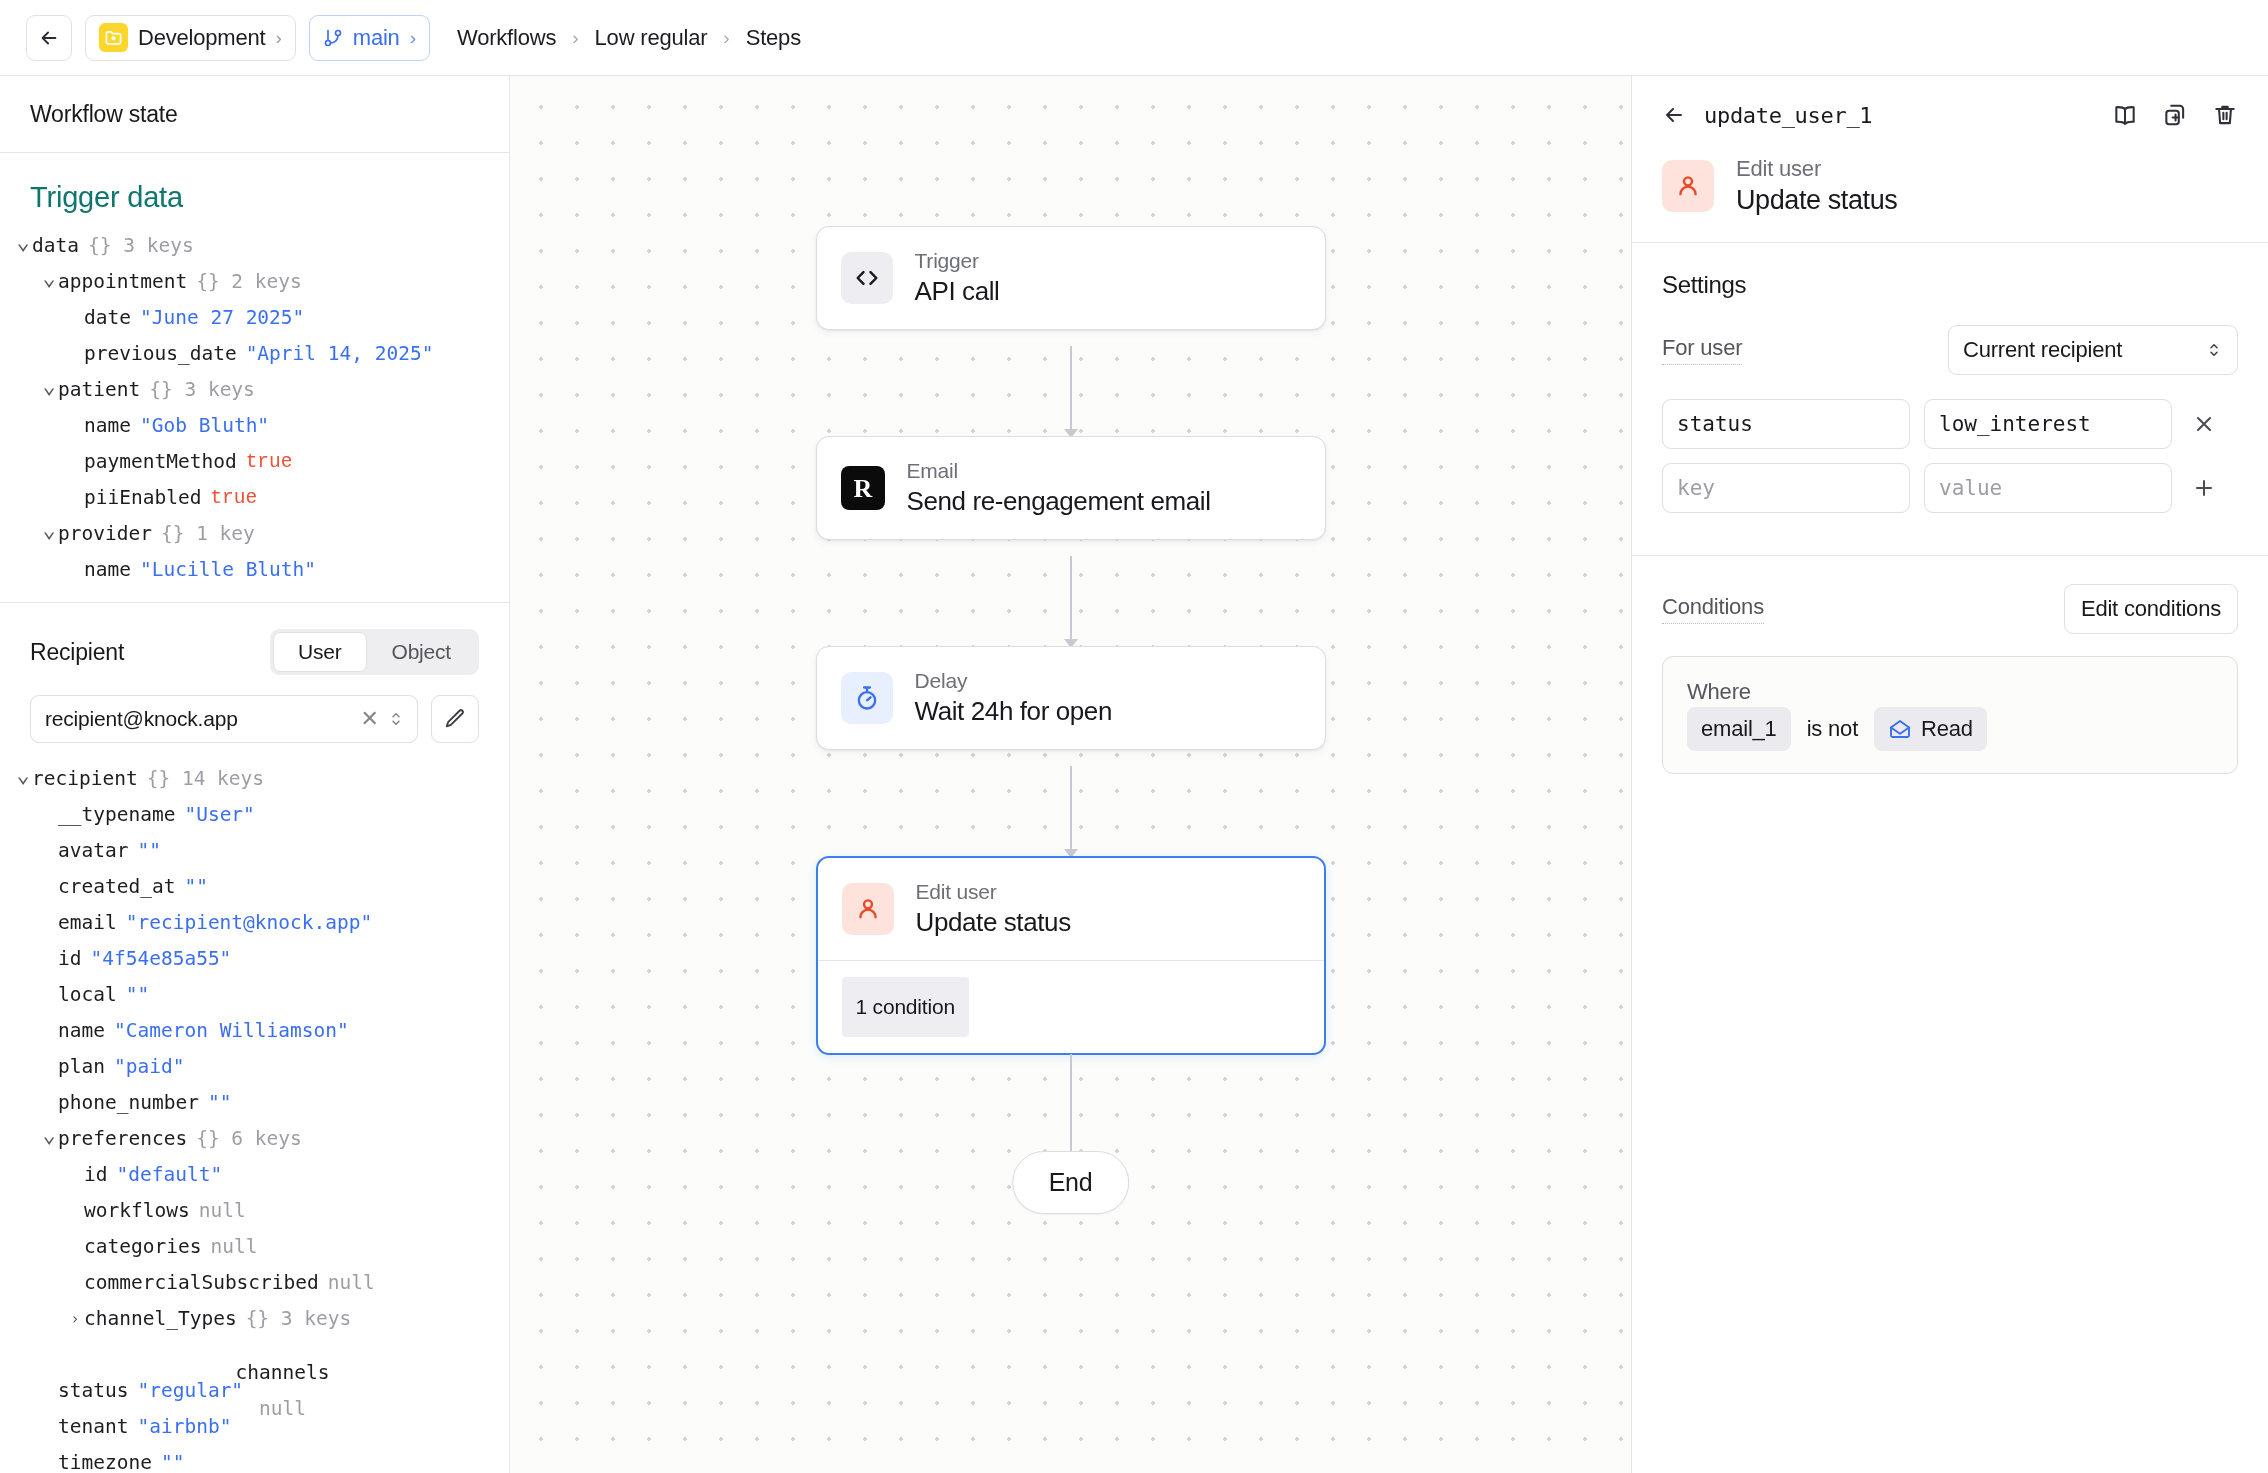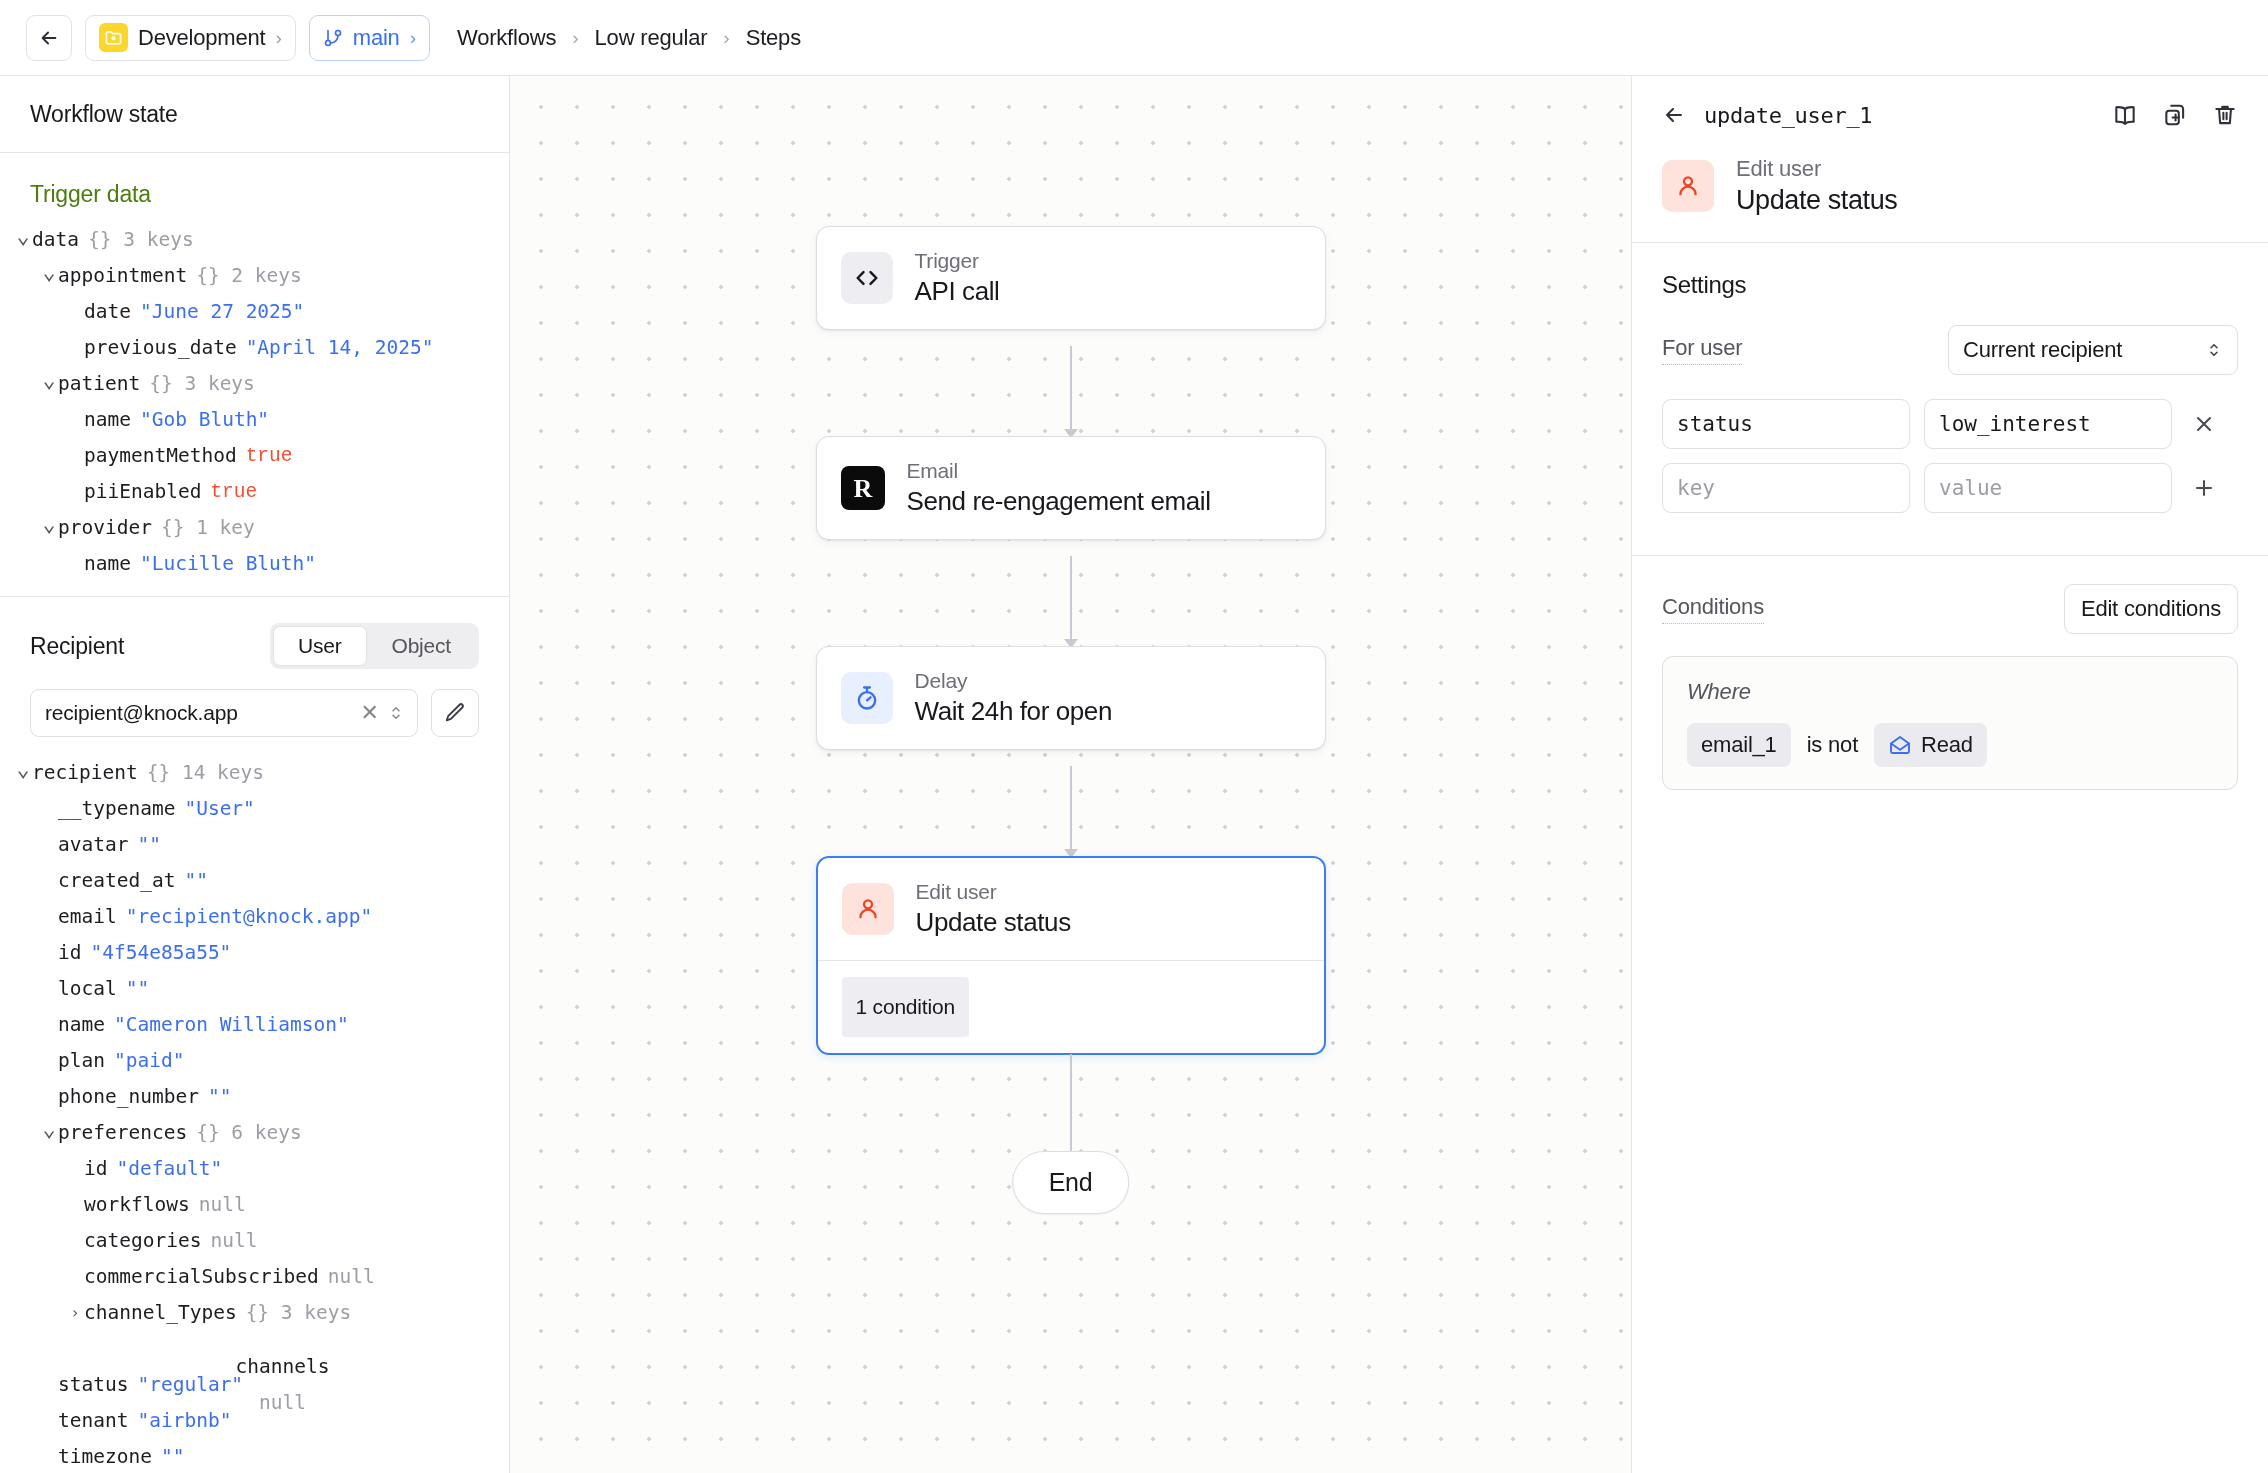--- a/index.html
+++ b/index.html
@@ -57,21 +57,21 @@
     background: #fff; min-height: 0;
   }
   .left-head {
     height: 77px; flex: 0 0 77px;
     display: flex; align-items: center;
     padding: 0 30px;
     border-bottom: 1px solid #e6e6e9;
   }
   .left-head-title { font-size: 23px; color: #19191d; letter-spacing: -0.2px; font-weight: 400; }
   .section-title {
-    font-size: 23px; color: #4d7c0f; letter-spacing: -0.2px;
+    font-size: 29px; color: #0f766e; letter-spacing: -0.2px;
     padding: 28px 30px 14px 30px;
   }
   .tree { padding: 0 10px 0 14px; }
   .row {
     display: flex; align-items: center;
     font-family: "DejaVu Sans Mono", monospace;
     font-size: 19.5px; line-height: 36px; height: 36px;
     white-space: nowrap; color: #1d1d21;
   }
   .caret {
@@ -217,21 +217,21 @@
   .kv-val { flex: 0 0 248px; width: 248px; }
   .kv-input.ph { color: #9d9da6; }
   .kv-act {
     width: 36px; flex: 0 0 36px; display: flex; align-items: center; justify-content: center;
     color: #4a4a53; cursor: pointer;
   }
   .cond-card {
     border: 1px solid #dedee3; border-radius: 11px; padding: 22px 24px;
     background: #fcfcfa;
   }
-  .cond-where { font-size: 22px; color: #55555d; letter-spacing: -0.2px; margin-bottom: 18px; font-style: italic; }
+  .cond-where { font-size: 22px; color: #55555d; letter-spacing: -0.2px; margin-bottom: 2px; }
   .cond-line { display: flex; align-items: center; gap: 16px; }
   .pill {
     background: #eaeaef; border-radius: 8px; padding: 9px 14px;
     font-size: 22px; color: #19191d; letter-spacing: -0.2px;
     display: inline-flex; align-items: center; gap: 9px; cursor: pointer;
   }
   .cond-op { font-size: 22px; color: #19191d; letter-spacing: -0.2px; }
 </style>
 </head>
 <body>

